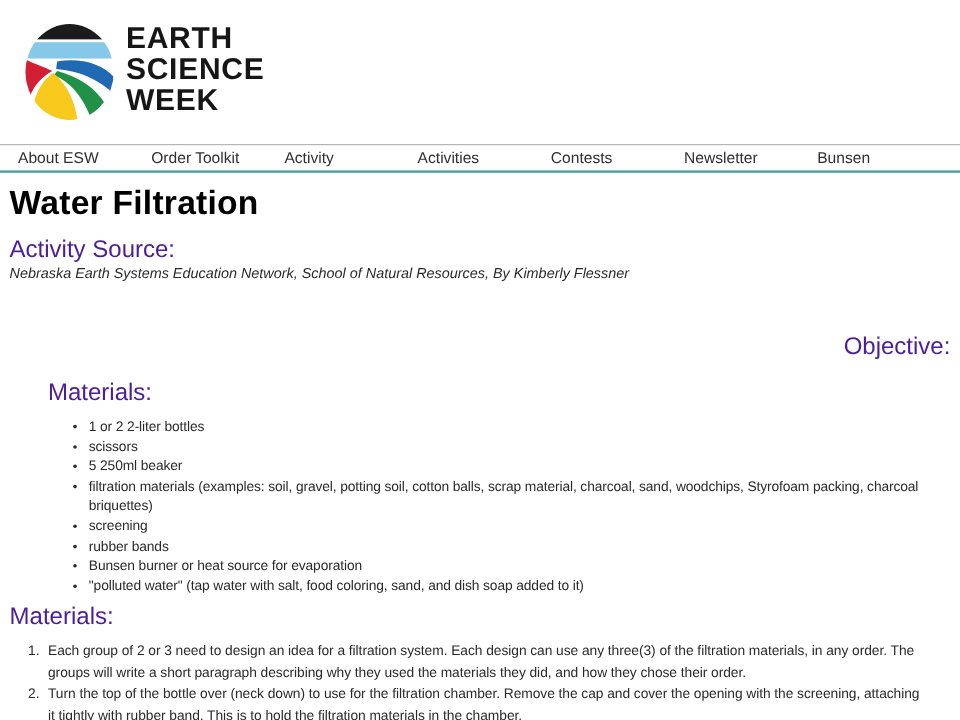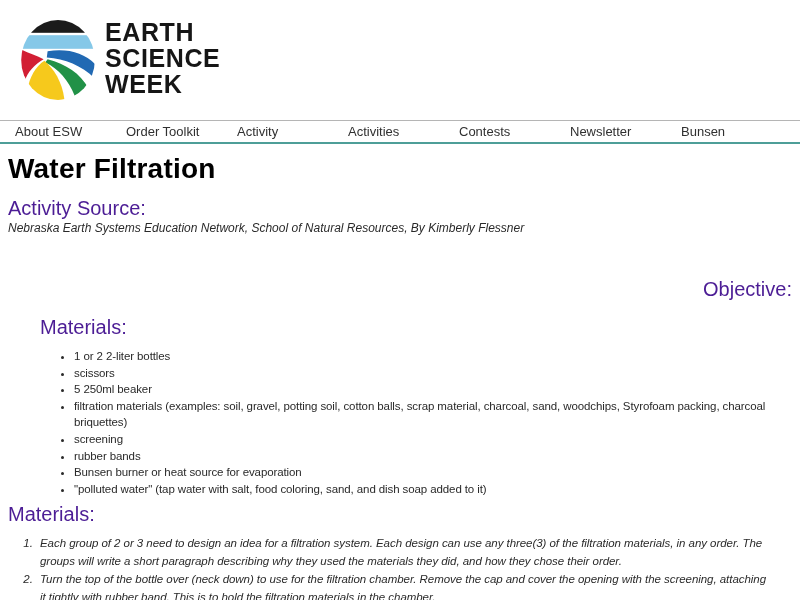--- a/index.html
+++ b/index.html
@@ -81,21 +81,21 @@
   }
   .materials-list li { line-height: 16.6px; margin-left: 36px; }
   .proc-h { margin-top: 9px; }
   .procedure-list {
     margin: 13px 0 0 0;
     padding-left: 28px;
     font-size: 11.5px;
     letter-spacing: -0.05px;
     max-width: 766px;
   }
-  .procedure-list li { line-height: 17.5px; padding-left: 4px; margin-bottom: 1px; font-style: italic; }
+  .procedure-list li { line-height: 17.5px; padding-left: 4px; margin-bottom: 1px; }
 </style>
 </head>
 <body>
 
 <header class="header">
   <a class="logo-link">
     <svg class="globe" viewBox="0 0 100 110" xmlns="http://www.w3.org/2000/svg">
       <defs>
         <clipPath id="globeClip">
             <ellipse cx="50" cy="55" rx="46" ry="50"></ellipse>

